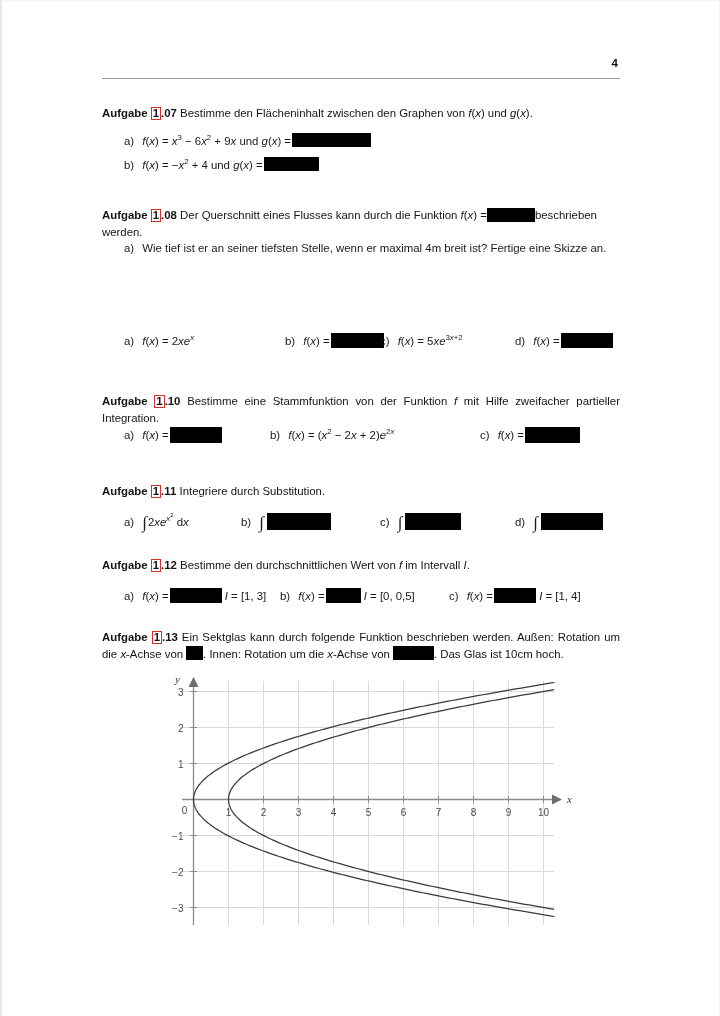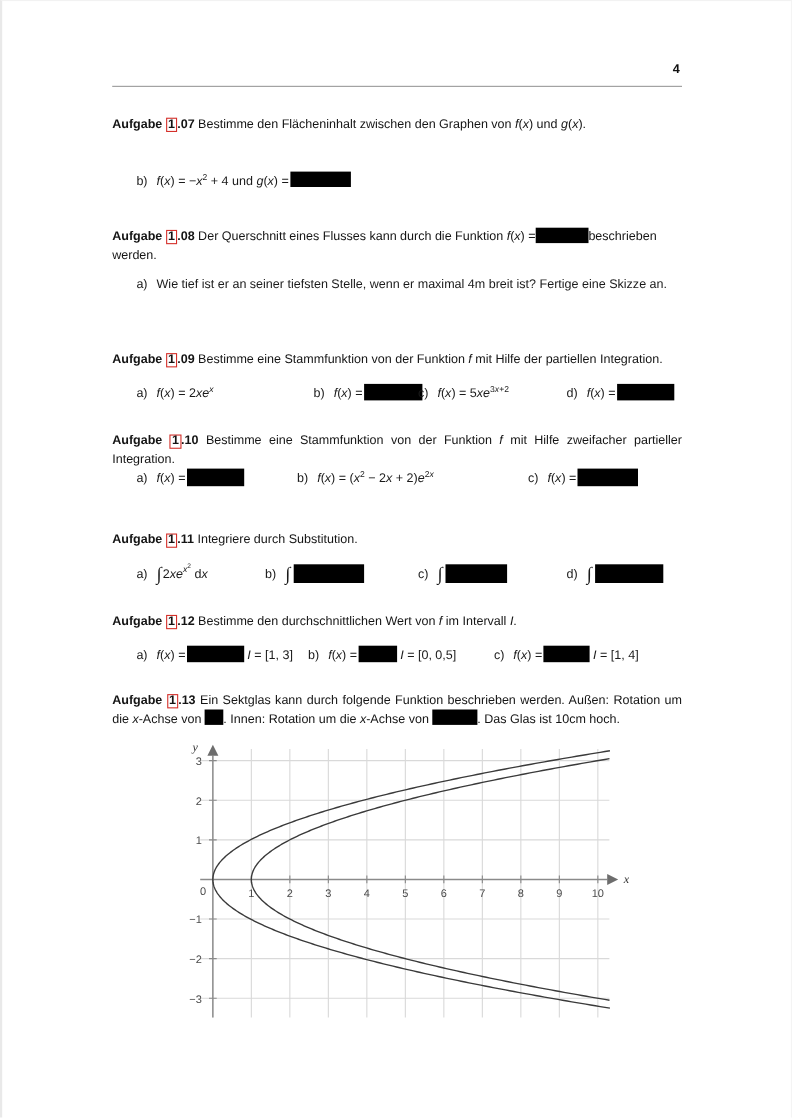--- a/index.html
+++ b/index.html
@@ -149,45 +149,45 @@
       <div class="page-number">4</div>
       <div class="header-rule"></div>
     </div>
 
     <div class="block" style="top:104px;">
       <div class="task-title nojust">
         <span class="bold">Aufgabe</span><span>&nbsp;</span><span class="num-box">1</span><span class="bold">.07</span>
         <span>Bestimme den Flächeninhalt zwischen den Graphen von <i>f</i>(<i>x</i>) und <i>g</i>(<i>x</i>).</span>
       </div>
       <div class="items" style="height:48px; margin-top:11px;">
+        <div class="item" style="left:22px; top:0px;">
+          <span class="item-label">a)</span>
+          <span><i>f</i>(<i>x</i>) = <i>x</i><span class="sup">3</span> − 6<i>x</i><span class="sup">2</span> + 9<i>x</i> und <i>g</i>(<i>x</i>) =</span><span class="redact" style="width:79px;height:14px;margin-left:1px;"></span>
+        </div>
         <div class="item" style="left:22px; top:24px;">
           <span class="item-label">b)</span>
           <span><i>f</i>(<i>x</i>) = −<i>x</i><span class="sup">2</span> + 4 und <i>g</i>(<i>x</i>) =</span><span class="redact" style="width:55px;height:14px;margin-left:1px;"></span>
         </div>
       </div>
     </div>
 
     <div class="block" style="top:206px;">
       <div class="task-title nojust">
         <span class="bold">Aufgabe</span><span>&nbsp;</span><span class="num-box">1</span><span class="bold">.08</span>
         <span>Der Querschnitt eines Flusses kann durch die Funktion <i>f</i>(<i>x</i>) =</span><span class="redact" style="width:48px;height:14px;"></span><span>beschrieben werden.</span>
       </div>
-      <div class="items" style="height:48px; margin-top:11px;">
+      <div class="items" style="height:48px; ">
         <div class="item" style="left:22px; top:0px;">
           <span class="item-label">a)</span>
           <span>Wie tief ist er an seiner tiefsten Stelle, wenn er maximal 4m breit ist? Fertige eine Skizze an.</span>
         </div>
       </div>
     </div>
 
     <div class="block" style="top:318px;">
-      <div class="task-title nojust">
-        <span class="bold">Aufgabe</span><span>&nbsp;</span><span class="num-box">1</span><span class="bold">.09</span>
-        <span>Bestimme eine Stammfunktion von der Funktion <i>f</i> mit Hilfe der partiellen Integration.</span>
-      </div>
       <div class="items" style="height:24px; margin-top:14px;">
         <div class="item" style="left:22px; top:0px;">
           <span class="item-label">a)</span>
           <span><i>f</i>(<i>x</i>) = 2<i>xe</i><span class="sup"><i>x</i></span></span>
         </div>
         <div class="item" style="left:139px; top:0px;padding-left:44px;">
           <span class="item-label">b)</span>
           <span><i>f</i>(<i>x</i>) =</span><span class="redact" style="width:53px;height:15px;margin-left:1px;"></span>
         </div>
         <div class="item" style="left:278px; top:0px;">

